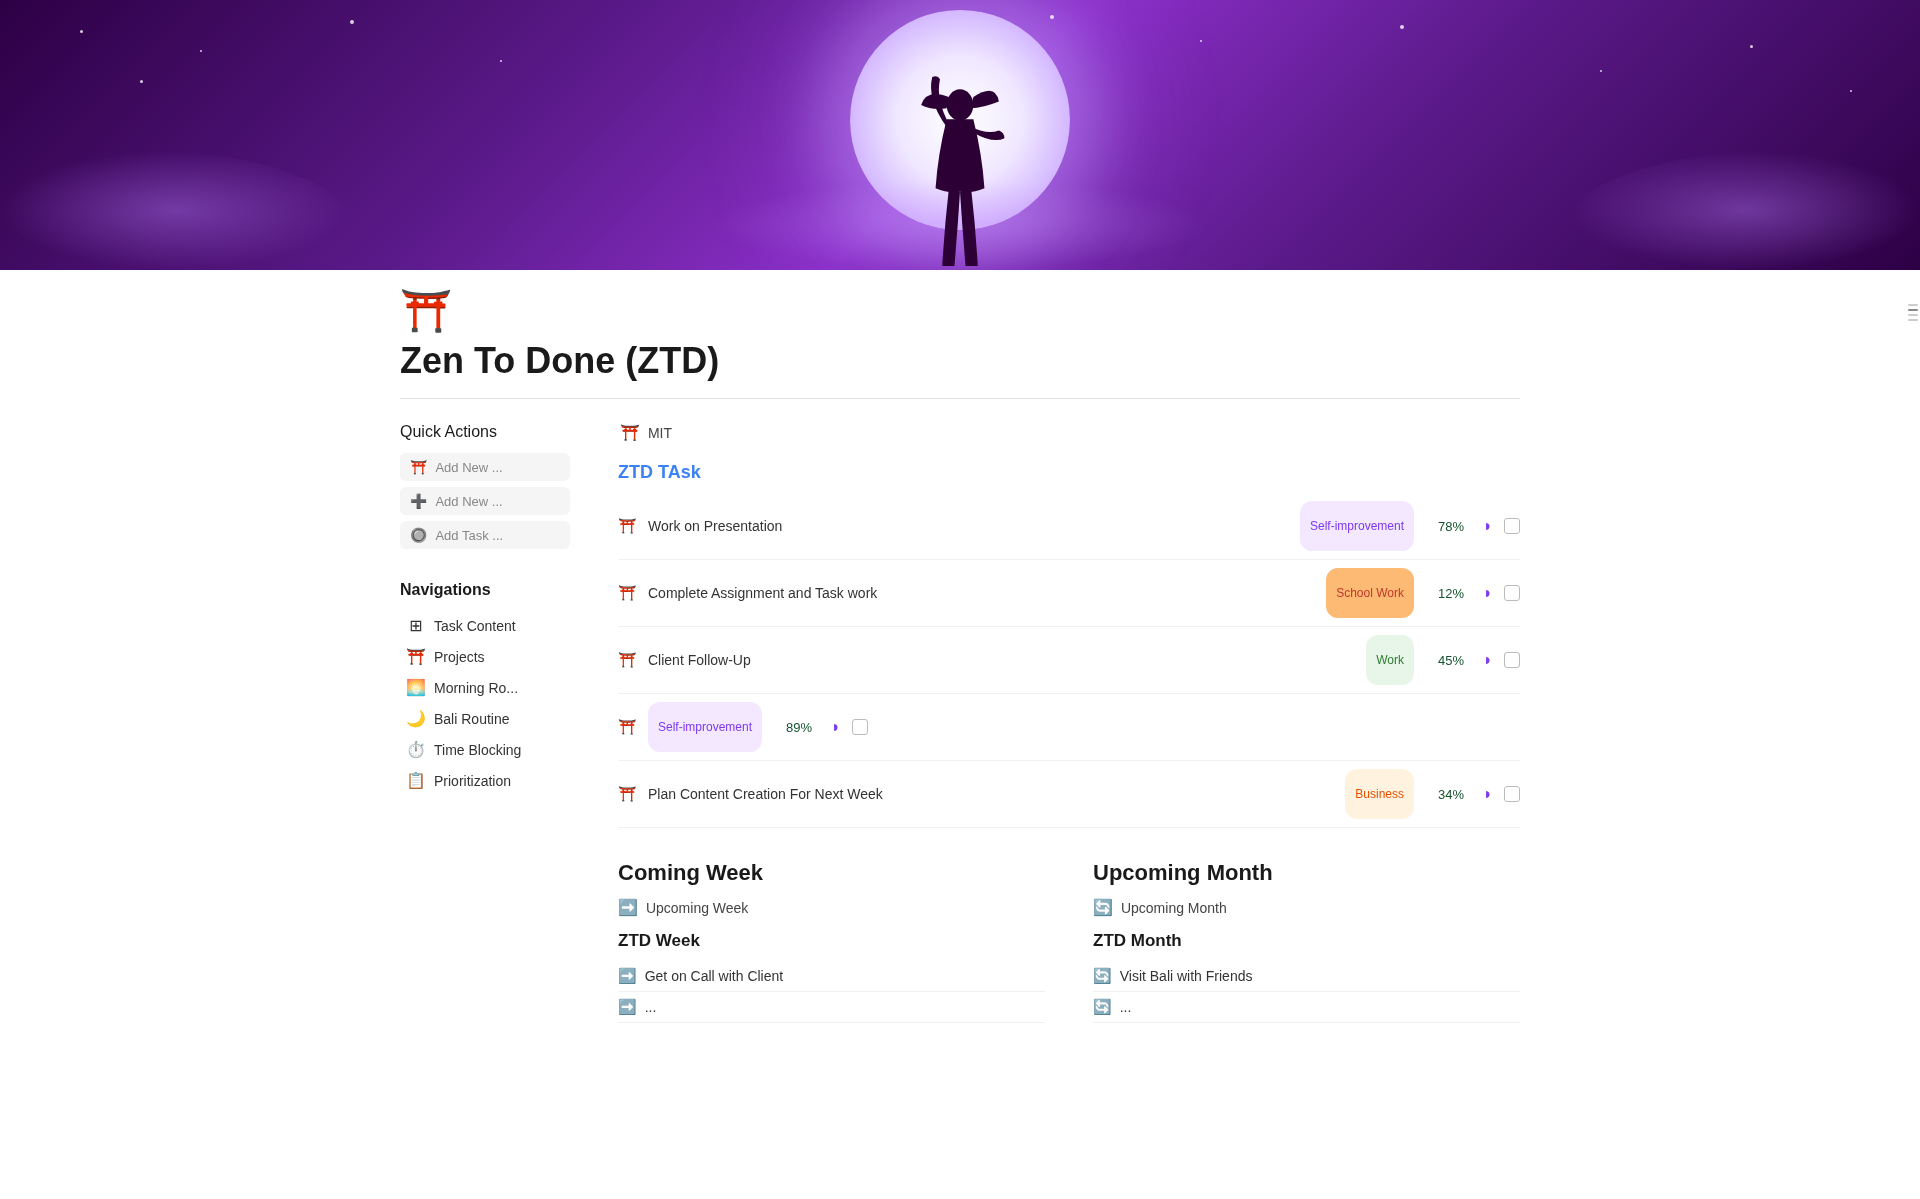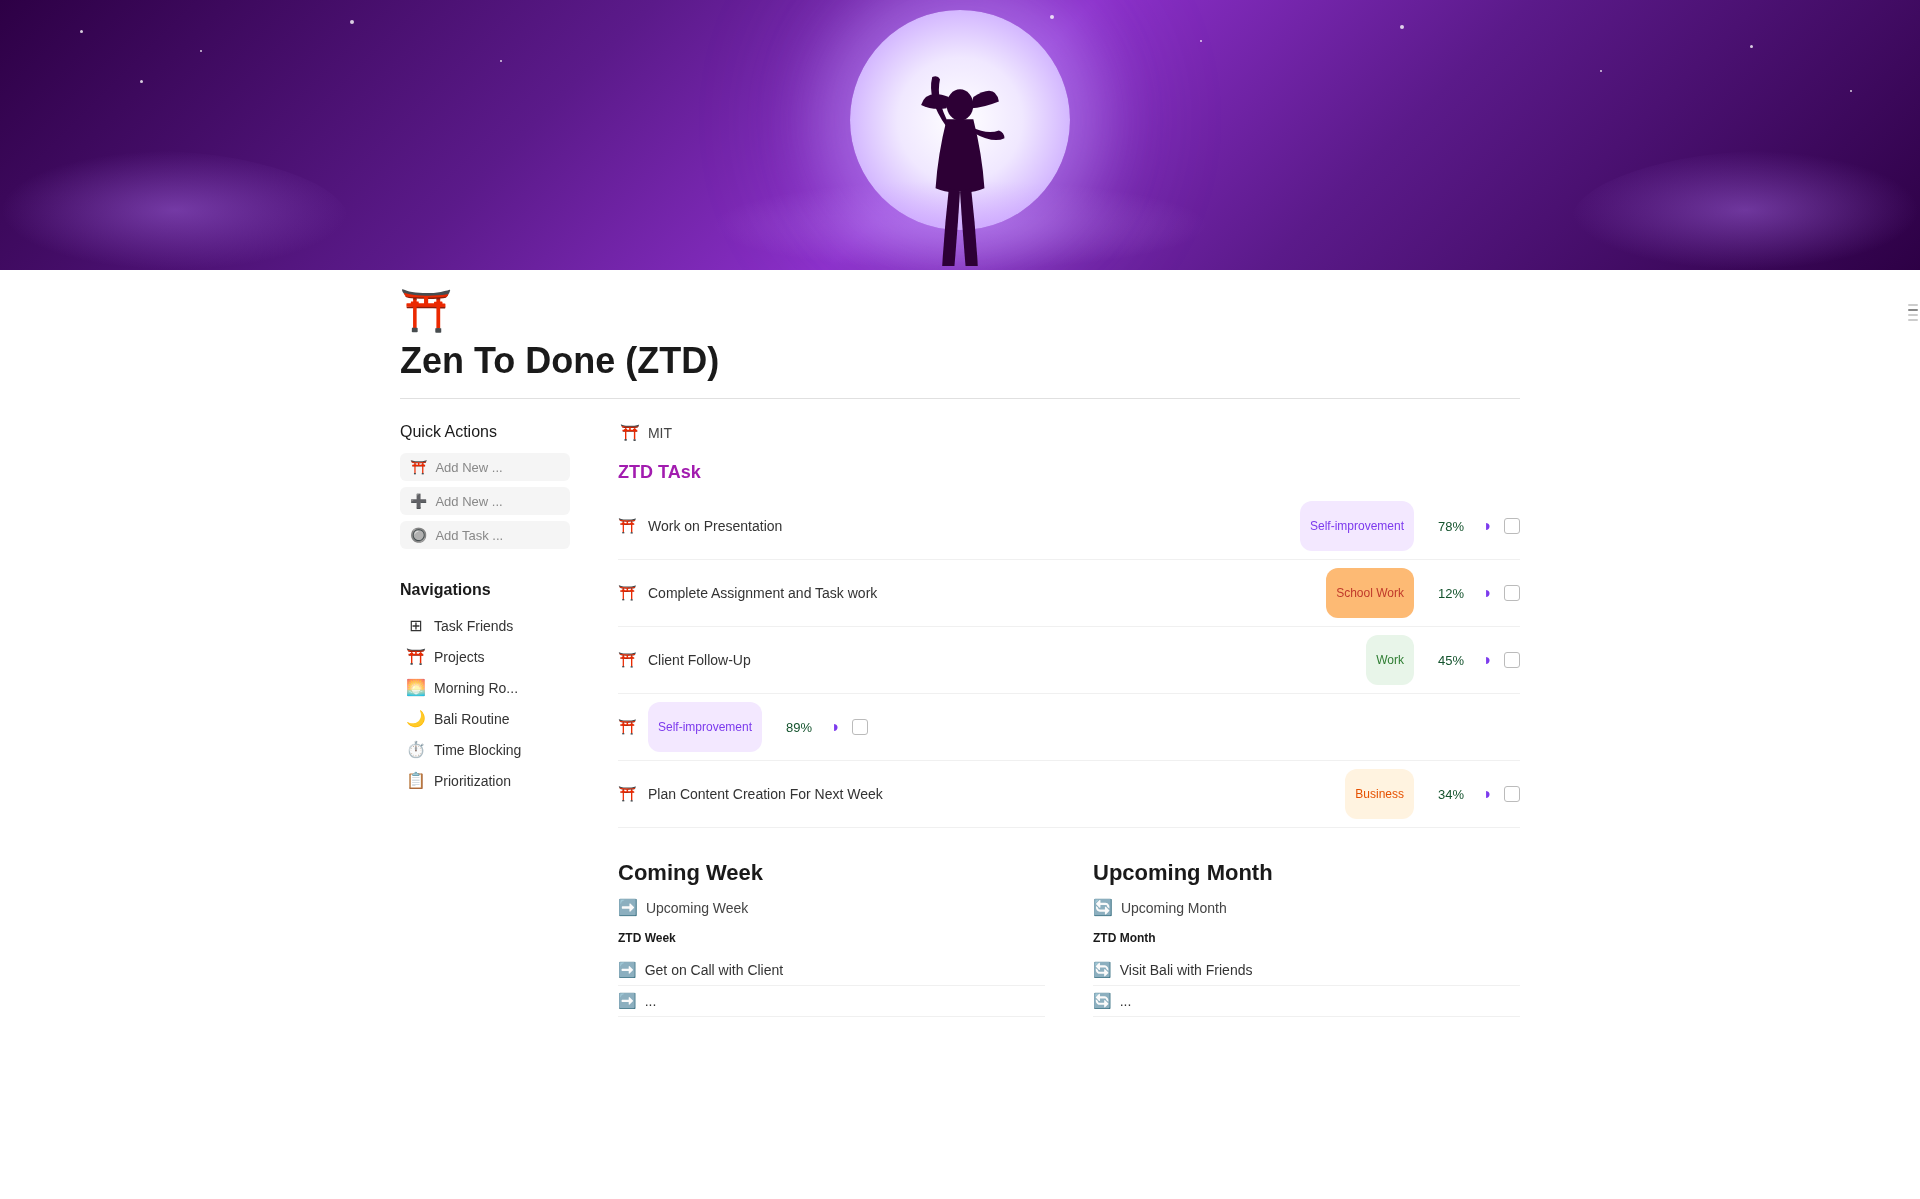--- a/index.html
+++ b/index.html
@@ -193,21 +193,21 @@
       color: #444;
       margin-bottom: 16px;
       padding-left: 2px;
     }
     .mit-icon { font-size: 16px; }
 
     
     .subsection-title {
       font-size: 18px;
       font-weight: 700;
-      color: #a21caf;
+      color: #3b82f6;
       margin-bottom: 10px;
       margin-top: 20px;
     }
 
     
     .task-list {
       width: 100%;
       margin-bottom: 32px;
     }
     .task-row {
@@ -271,21 +271,21 @@
     .wm-upcoming-row {
       display: flex;
       align-items: center;
       gap: 8px;
       font-size: 14px;
       color: #444;
       margin-bottom: 14px;
     }
     .wm-upcoming-icon { font-size: 16px; }
     .wm-sub {
-      font-size: 12px;
+      font-size: 17px;
       font-weight: 700;
       color: #1a1a1a;
       margin-bottom: 10px;
     }
     .wm-item {
       display: flex;
       align-items: center;
       gap: 8px;
       font-size: 14px;
       color: #333;
@@ -392,21 +392,21 @@
       <button class="add-btn">
         <span class="add-btn-icon">🔘</span>
         <span>Add Task ...</span>
       </button>
     </div>
 
     <div class="nav-section">
       <div class="nav-section-title">Navigations</div>
       <div class="nav-item">
         <span class="nav-icon">⊞</span>
-        <span>Task Friends</span>
+        <span>Task Content</span>
       </div>
       <div class="nav-item">
         <span class="nav-icon">⛩️</span>
         <span>Projects</span>
       </div>
       <div class="nav-item">
         <span class="nav-icon">🌅</span>
         <span>Morning Ro...</span>
       </div>
       <div class="nav-item">

